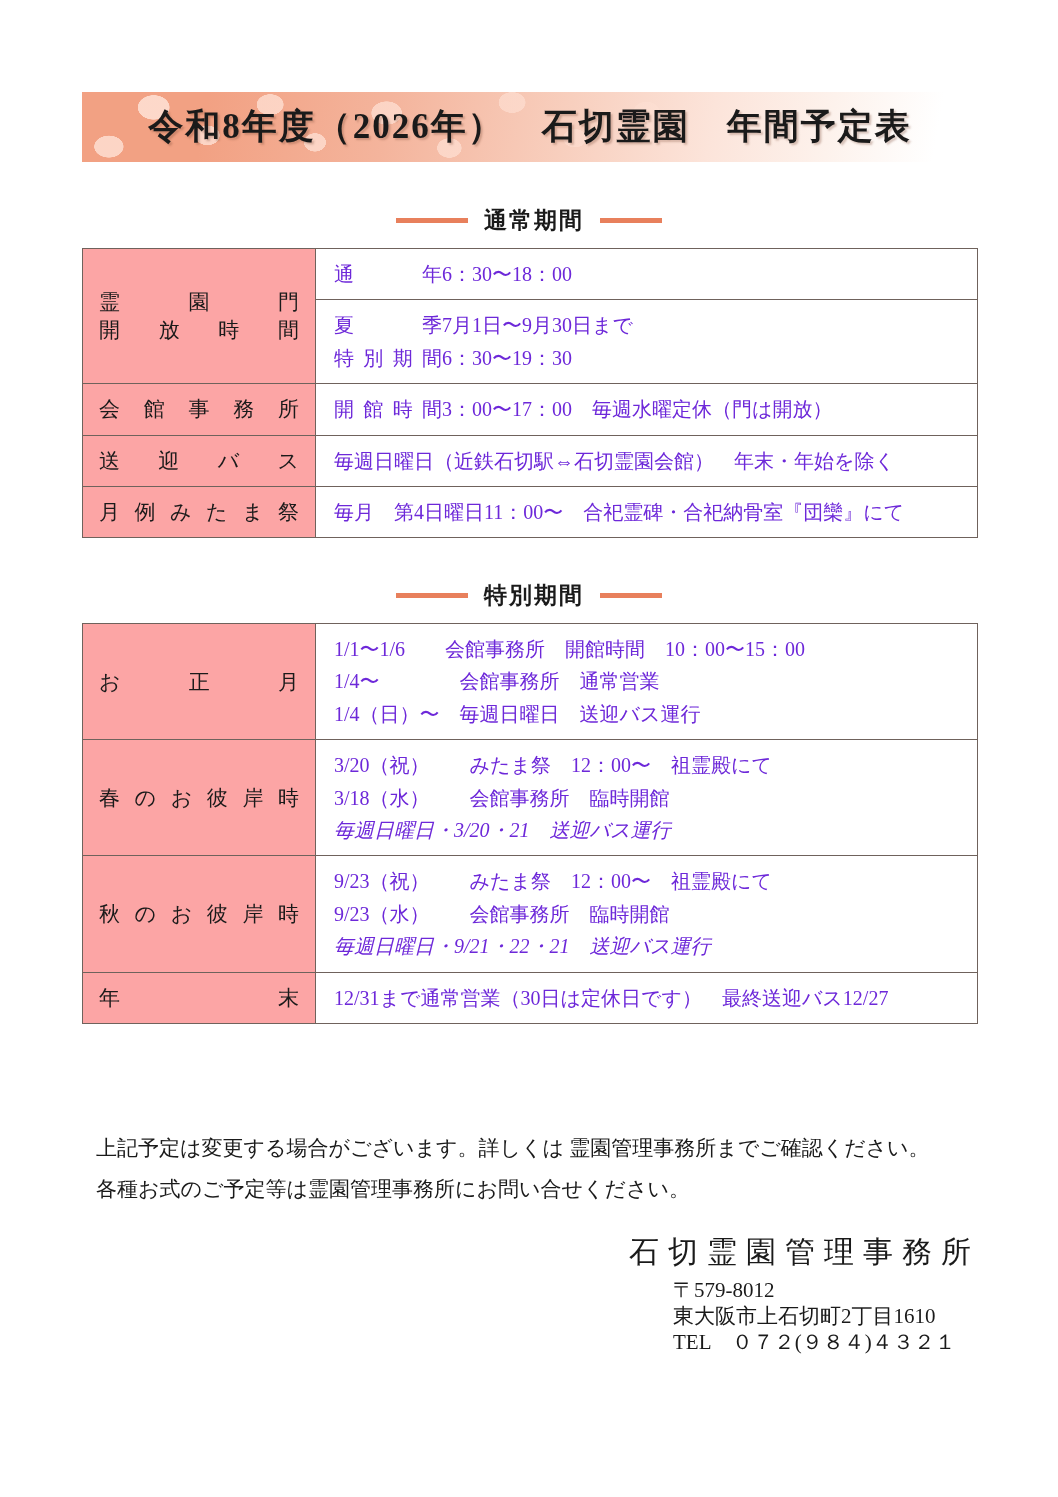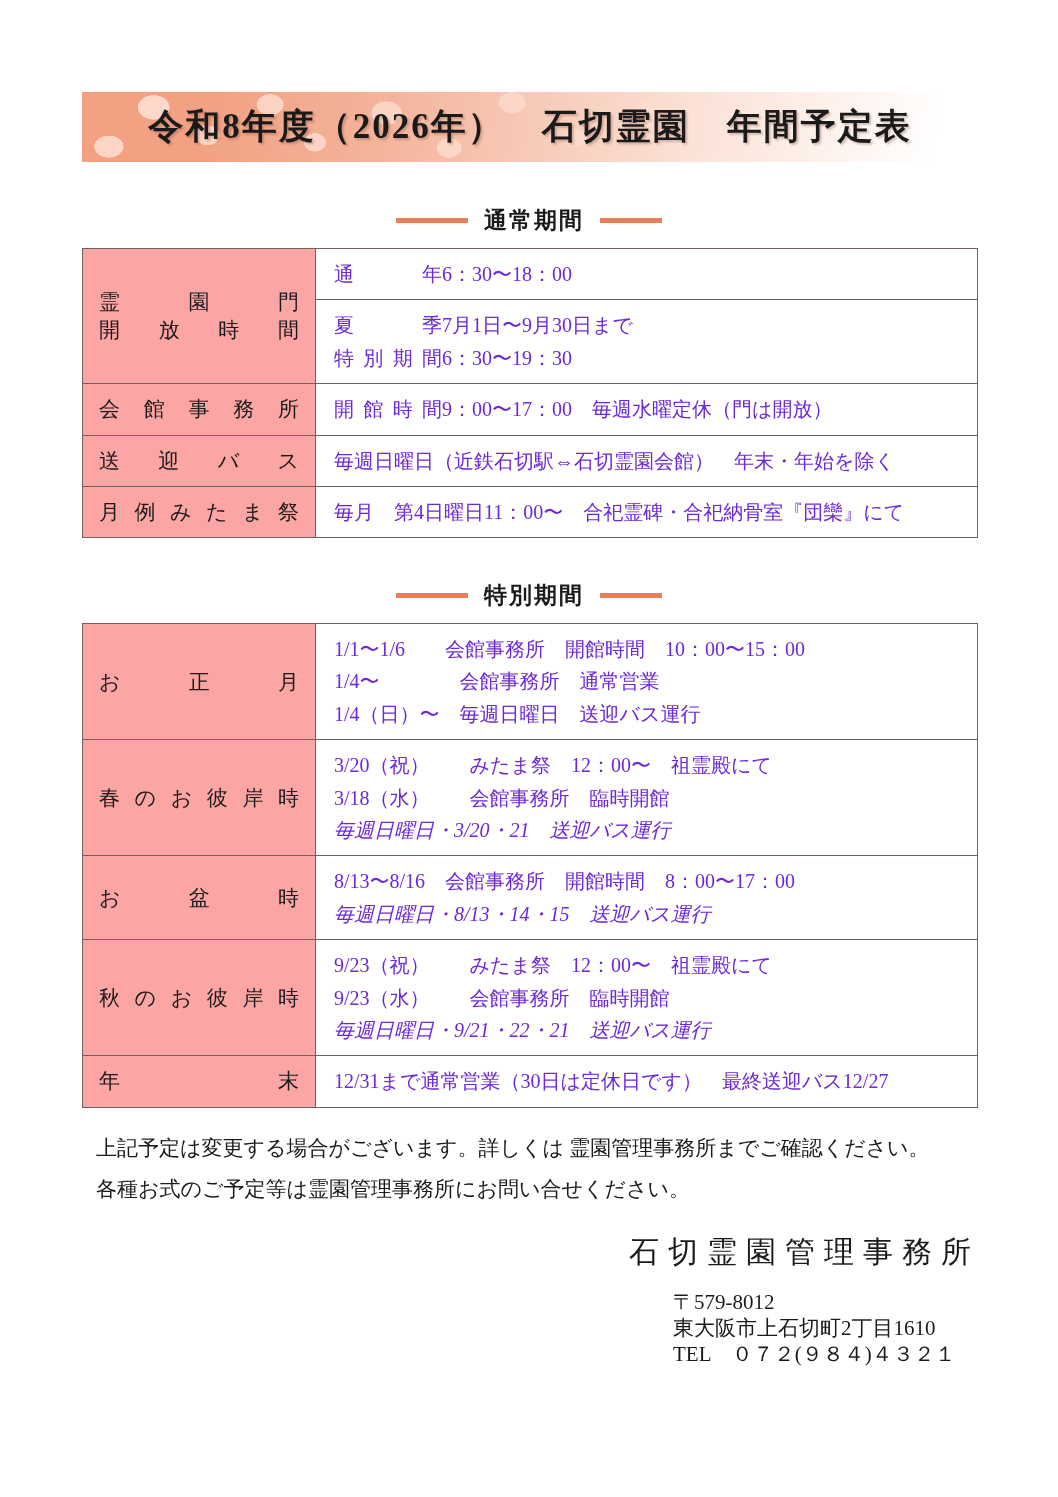--- a/index.html
+++ b/index.html
@@ -155,21 +155,21 @@
   .office {
     position: absolute;
     right: 78px;
     top: 1232px;
     text-align: left;
   }
   .office-name {
     font-size: 30px;
     letter-spacing: 9px;
     white-space: nowrap;
-    margin-bottom: 16px;
+    margin-bottom: 4px;
     padding-left: 0;
   }
   .office-lines {
     font-size: 21px;
     line-height: 1.24;
     padding-left: 44px;
     white-space: nowrap;
   }
   .office-lines .office-line { display: block; }
 
@@ -253,21 +253,21 @@
       <tr>
         <td class="lbl-cell">
           <span class="lbl-inner">会館事務所</span>
         </td>
         <td class="val-cell">
           <div class="kv">
             <span class="k">
                 <span class="j">開館時間</span>
               </span>
             <span class="v">
-              <span class="row-line">9：00〜17：00　毎週水曜定休（門は開放）</span>
+              <span class="row-line">3：00〜17：00　毎週水曜定休（門は開放）</span>
             </span>
           </div>
         </td>
       </tr>
       <tr>
         <td class="lbl-cell">
           <span class="lbl-inner">送迎バス</span>
         </td>
         <td class="val-cell">
           <span class="row-line">毎週日曜日（近鉄石切駅⇔石切霊園会館）　年末・年始を除く</span>
@@ -301,29 +301,20 @@
         </td>
       </tr>
       <tr>
         <td class="lbl-cell">
           <span class="lbl-inner">春のお彼岸時</span>
         </td>
         <td class="val-cell">
           <span class="row-line">3/20（祝）　　みたま祭　12：00〜　祖霊殿にて</span>
           <span class="row-line">3/18（水）　　会館事務所　臨時開館</span>
           <span class="row-line ital">毎週日曜日・3/20・21　送迎バス運行</span>
-        </td>
-      </tr>
-      <tr>
-        <td class="lbl-cell">
-          <span class="lbl-inner">お盆時</span>
-        </td>
-        <td class="val-cell">
-          <span class="row-line">8/13〜8/16　会館事務所　開館時間　8：00〜17：00</span>
-          <span class="row-line ital">毎週日曜日・8/13・14・15　送迎バス運行</span>
         </td>
       </tr>
       <tr>
         <td class="lbl-cell">
           <span class="lbl-inner">秋のお彼岸時</span>
         </td>
         <td class="val-cell">
           <span class="row-line">9/23（祝）　　みたま祭　12：00〜　祖霊殿にて</span>
           <span class="row-line">9/23（水）　　会館事務所　臨時開館</span>
           <span class="row-line ital">毎週日曜日・9/21・22・21　送迎バス運行</span>

